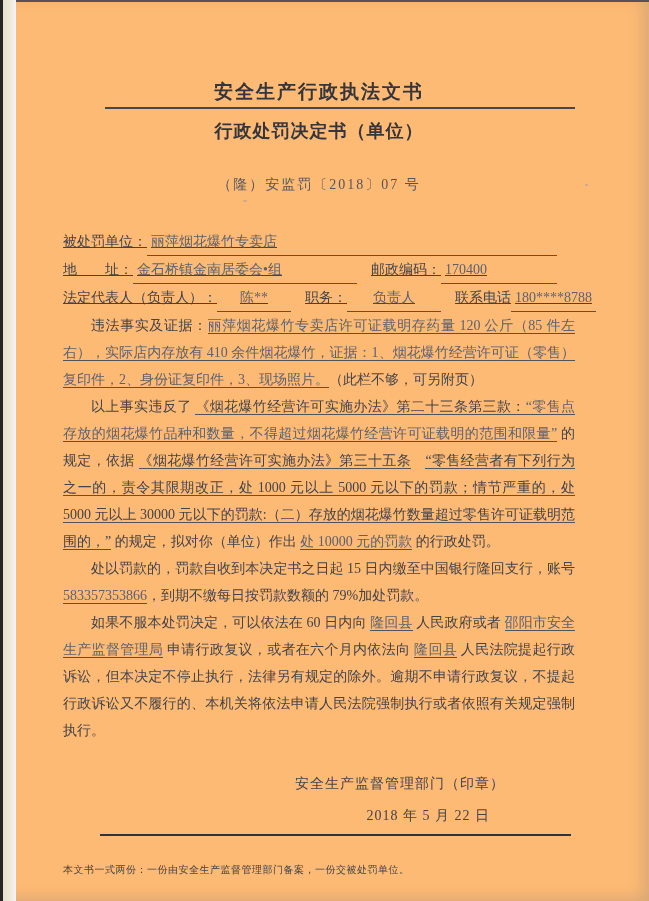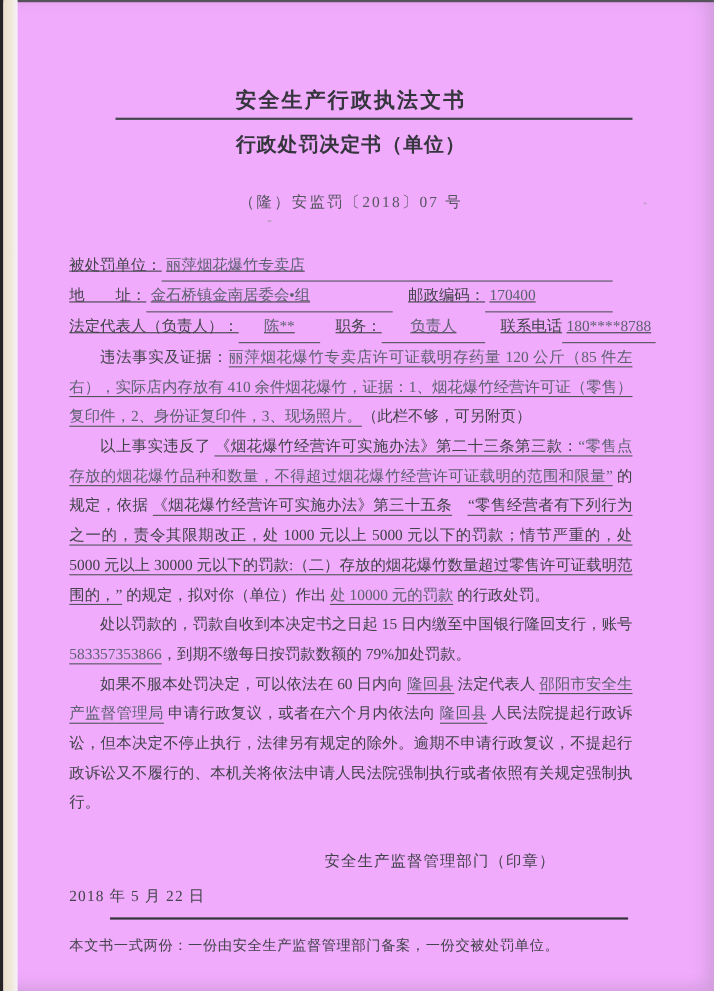--- a/index.html
+++ b/index.html
@@ -4,21 +4,21 @@
 <style>
   html,body{margin:0;padding:0;}
   body{
     width:649px;height:901px;
     background:#c9c6cc;
     font-family:"Liberation Serif","DejaVu Serif",serif;
   }
   .scan{
     position:relative;
     width:649px;height:901px;
-    background:#f0abfc;
+    background:#fdba74;
     overflow:hidden;
     box-shadow:inset -8px 0 14px rgba(120,115,130,.18), inset 0 -6px 12px rgba(120,115,130,.10);
   }
   .edge-top{position:absolute;top:0;left:0;width:100%;height:2px;background:#55525c;}
   .edge-black{position:absolute;top:0;left:0;width:3px;height:100%;background:#262327;}
   .edge-cream{position:absolute;top:0;left:3px;width:13px;height:100%;
     background:linear-gradient(to right,#e9e0cd 0%,#efe8d9 55%,#f6f2f8 100%);}
   .content{
     position:absolute;left:63px;top:80px;width:512px;
     color:#43434b;
@@ -47,23 +47,23 @@
   .grow{flex:1;}
   .w-addr{flex:2.1;}
   .w-post{flex:1.05;}
   .w-rep{flex:none;min-width:66px;text-align:center;}
   .w-pos{flex:none;min-width:86px;text-align:center;}
   .plabel-gap{margin-left:14px;}
   .paras p{margin:0;text-align:justify;text-indent:2em;}
   .u{border-bottom:1px solid #53535b;}
   .fill{color:#5d6170;}
   .sig-line{text-align:right;padding-right:70px;margin-top:26px;letter-spacing:1px;}
-  .date-line{padding-right:85px;margin-top:5px;letter-spacing:1px;}
+  .date-line{text-align:right;padding-right:85px;margin-top:5px;letter-spacing:1px;}
   .footer-divider{height:2px;background:#323238;margin-top:5px;margin-left:37px;margin-right:4px;}
-  .footer-note{margin-top:10px;font-size:13px;letter-spacing:.5px;}
+  .footer-note{margin-top:20px;font-size:10px;letter-spacing:.5px;}
   .speck{position:absolute;background:#9b97a0;border-radius:50%;opacity:.55;}
 </style>
 </head>
 <body>
 
 <div class="scan">
   <div class="edge-top"></div>
   <div class="edge-black"></div>
   <div class="edge-cream"></div>
   <div class="speck" style="left:243px;top:200px;width:4px;height:2px;"></div>
@@ -94,21 +94,21 @@
         <span class="fval w-pos">负责人</span>
         <span class="flabel plabel-gap">联系电话</span>
         <span class="fval grow">180****8788</span>
       </div>
     </div>
 
     <div class="paras">
       <p><span>违法事实及证据：</span><span class="u fill">丽萍烟花爆竹专卖店许可证载明存药量 120 公斤（85 件左右），实际店内存放有 410 余件烟花爆竹，证据：1、烟花爆竹经营许可证（零售）复印件，2、身份证复印件，3、现场照片。</span><span>（此栏不够，可另附页）</span></p>
       <p><span>以上事实违反了 </span><span class="u">《烟花爆竹经营许可实施办法》第二十三条第三款：</span><span class="u fill">“零售点存放的烟花爆竹品种和数量，不得超过烟花爆竹经营许可证载明的范围和限量”</span><span> 的规定，依据 </span><span class="u">《烟花爆竹经营许可实施办法》第三十五条</span><span>　</span><span class="u">“零售经营者有下列行为之一的，责令其限期改正，处 1000 元以上 5000 元以下的罚款；情节严重的，处 5000 元以上 30000 元以下的罚款:（二）存放的烟花爆竹数量超过零售许可证载明范围的，”</span><span> 的规定，拟对你（单位）作出 </span><span class="u fill">处 10000 元的罚款</span><span> 的行政处罚。</span></p>
       <p><span>处以罚款的，罚款自收到本决定书之日起 15 日内缴至中国银行隆回支行，账号 </span><span class="u fill">583357353866</span><span>，到期不缴每日按罚款数额的 79%加处罚款。</span></p>
-      <p><span>如果不服本处罚决定，可以依法在 60 日内向 </span><span class="u fill">隆回县</span><span> 法定代表人 </span><span class="u fill">邵阳市安全生产监督管理局</span><span> 申请行政复议，或者在六个月内依法向 </span><span class="u fill">隆回县</span><span> 人民法院提起行政诉讼，但本决定不停止执行，法律另有规定的除外。逾期不申请行政复议，不提起行政诉讼又不履行的、本机关将依法申请人民法院强制执行或者依照有关规定强制执行。</span></p>
+      <p><span>如果不服本处罚决定，可以依法在 60 日内向 </span><span class="u fill">隆回县</span><span> 人民政府或者 </span><span class="u fill">邵阳市安全生产监督管理局</span><span> 申请行政复议，或者在六个月内依法向 </span><span class="u fill">隆回县</span><span> 人民法院提起行政诉讼，但本决定不停止执行，法律另有规定的除外。逾期不申请行政复议，不提起行政诉讼又不履行的、本机关将依法申请人民法院强制执行或者依照有关规定强制执行。</span></p>
     </div>
 
     <div class="sig-line">安全生产监督管理部门（印章）</div>
     <div class="date-line">2018 年 5 月 22 日</div>
 
     <div class="footer-divider"></div>
     <div class="footer-note">本文书一式两份：一份由安全生产监督管理部门备案，一份交被处罚单位。</div>
 
   </div>
 </div>

